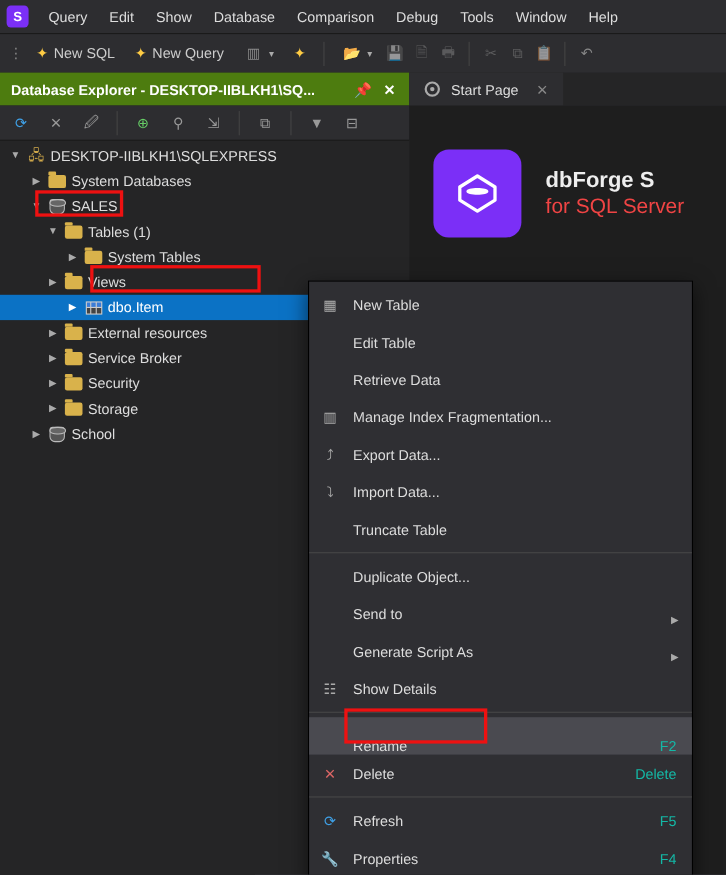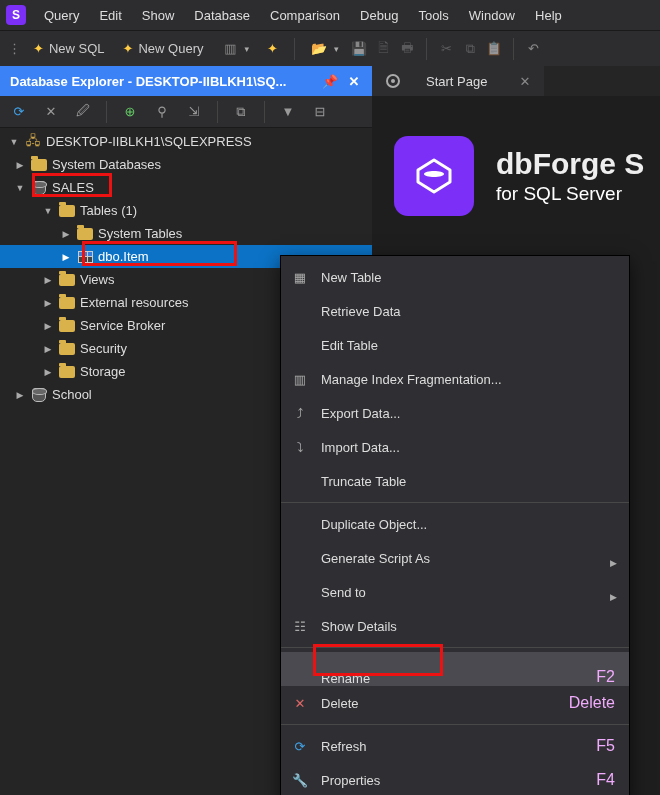--- a/index.html
+++ b/index.html
@@ -13,24 +13,24 @@
   
   .toolbar { height: 36px; background: #2d2d30; border-top: 1px solid #1a1a1a; display: flex; align-items: center; padding: 0 8px; gap: 6px; }
   .tb-btn { height: 26px; display: flex; align-items: center; gap: 5px; padding: 0 6px; color: #ccc; cursor: default; }
   .tb-btn .sparkle { color: #ffcc44; }
   .tb-sep { width: 1px; height: 22px; background: #444; margin: 0 4px; }
   .tb-icon { width: 18px; height: 18px; display: inline-flex; align-items: center; justify-content: center; color: #888; }
   .tb-icon.dim { opacity: .5; }
 
   
   .panel-tabs { display: flex; height: 30px; background: #252526; }
-  .db-tab { flex: 0 0 372px; background: #3b82f6; color: #fff; display: flex; align-items: center; padding: 0 10px; gap: 8px; font-weight: 600; }
+  .db-tab { flex: 0 0 372px; background: #4d7c0f; color: #fff; display: flex; align-items: center; padding: 0 10px; gap: 8px; font-weight: 600; }
   .db-tab .title { flex: 1; overflow: hidden; text-overflow: ellipsis; white-space: nowrap; }
   .db-tab .pin, .db-tab .close { width: 16px; height: 16px; display: flex; align-items: center; justify-content: center; }
-  .start-tab { display: flex; align-items: center; gap: 26px; padding: 0 14px; color: #ddd; background: #2d2d30; }
+  .start-tab { display: flex; align-items: center; gap: 10px; padding: 0 14px; color: #ddd; background: #2d2d30; }
   .start-tab .bullseye { width: 14px; height: 14px; border: 2px solid #aaa; border-radius: 50%; position: relative; }
   .start-tab .bullseye::after { content:""; position:absolute; inset:3px; border-radius:50%; background:#aaa; }
 
   
   .exp-toolbar { height: 32px; background: #2d2d30; display: flex; align-items: center; padding: 0 6px; gap: 6px; border-bottom: 1px solid #1a1a1a; }
   .exp-btn { width: 26px; height: 26px; display: flex; align-items: center; justify-content: center; color: #999; }
 
   
   .main { display: flex; height: calc(795px - 30px - 36px - 30px); }
   .sidebar { width: 372px; background: #252526; overflow: hidden; position: relative; }
@@ -44,42 +44,42 @@
   .arrow.down::before { content: "▼"; font-size: 9px; }
   .ico { width: 18px; height: 16px; display: inline-flex; align-items: center; justify-content: center; }
   .ico-server { color: #cfa84a; }
   .ico-folder { width:16px; height:12px; background:#d9b24b; border-radius:2px; position:relative; }
   .ico-folder::before { content:""; position:absolute; top:-3px; left:0; width:7px; height:3px; background:#d9b24b; border-radius:1px 1px 0 0;}
   .ico-db { width:14px; height:14px; border:1.5px solid #bbb; border-radius:3px 3px 5px 5px; background:linear-gradient(#555,#555); position:relative;}
   .ico-db::before{content:"";position:absolute;top:-1px;left:-1.5px;right:-1.5px;height:5px;border:1.5px solid #bbb;border-radius:7px/3px;background:#666;}
   .ico-table { width:15px; height:12px; background:#ccc; display:grid; grid-template-columns:1fr 1fr 1fr; grid-template-rows:1fr 1fr; gap:1px; padding:1px; }
   .ico-table span{background:#444;}
   .ico-table .hdr{background:#3b7dd8;}
-  .indent-1 { padding-left: 14px; }
+  .indent-1 { padding-left: 27px; }
   .indent-2 { padding-left: 42px; }
   .indent-3 { padding-left: 60px; }
   .selected { background: #0b72c5; color: #fff; }
   .selected .arrow { color:#fff; }
 
   
   .hl { position: absolute; border: 3px solid #e11; pointer-events: none; }
 
   
   .brand { display: flex; align-items: center; gap: 22px; }
   .brand-logo { width: 80px; height: 80px; background: #7b2ff7; border-radius: 14px; transform: rotate(0deg); display:flex; align-items:center; justify-content:center; }
   .brand-logo svg { width: 48px; height: 48px; }
-  .brand-text h1 { font-size: 30px; font-weight: 600; color: #eee; }
-  .brand-text p { font-size: 19px; color: #ffffff; margin-top: 2px; }
+  .brand-text h1 { font-size: 20px; font-weight: 600; color: #eee; }
+  .brand-text p { font-size: 19px; color: #ef4444; margin-top: 2px; }
 
   
   .ctx { position: absolute; left: 280px; top: 255px; width: 350px; background: #2f2f33; border: 1px solid #000; box-shadow: 0 6px 18px rgba(0,0,0,.6); padding: 4px 0; z-index: 50; }
   .ctx-item { display: flex; align-items: center; height: 34px; padding: 0 14px 0 8px; gap: 10px; color: #ddd; position: relative; }
   .ctx-item .cico { width: 22px; display:flex; align-items:center; justify-content:center; color:#aaa; }
   .ctx-item .label { flex: 1; }
-  .ctx-item .shortcut { color: #f0abfc; font-size: 16px; }
+  .ctx-item .shortcut { color: #14b8a6; font-size: 13px; }
   .ctx-item .sub::after { content:"▶"; font-size: 9px; color:#aaa; position:absolute; right:12px; }
   .ctx-item.hover { background: #4a4a50; align-items: flex-end; }
   .ctx-sep { height: 1px; background: #484848; margin: 4px 0; }
   .ctx-hl { position:absolute; border:3px solid #e11; pointer-events:none; }
 
 </style>
 </head>
 <body>
 
 <div class="menubar">
@@ -186,46 +186,46 @@
           </span>
         <span>Tables (1)</span>
       </div>
       <div class="node indent-3">
         <span class="arrow right"></span>
           <span class="ico">
             <span class="ico-folder"></span>
           </span>
         <span>System Tables</span>
       </div>
+      <div class="node indent-2">
+        <span class="arrow right"></span>
+          <span class="ico">
+            <span class="ico-folder"></span>
+          </span>
+        <span>Views</span>
+      </div>
       <div class="node indent-3 selected">
         <span class="arrow right"></span>
         <span class="ico">
             <span class="ico-table">
               <span class="hdr"></span>
               <span class="hdr"></span>
               <span class="hdr"></span>
               <span></span>
               <span></span>
               <span></span>
             </span>
           </span>
         <span>dbo.Item</span>
       </div>
       <div class="node indent-2">
         <span class="arrow right"></span>
           <span class="ico">
             <span class="ico-folder"></span>
           </span>
-        <span>Views</span>
-      </div>
-      <div class="node indent-2">
-        <span class="arrow right"></span>
-          <span class="ico">
-            <span class="ico-folder"></span>
-          </span>
         <span>External resources</span>
       </div>
       <div class="node indent-2">
         <span class="arrow right"></span>
           <span class="ico">
             <span class="ico-folder"></span>
           </span>
         <span>Service Broker</span>
       </div>
       <div class="node indent-2">
@@ -271,25 +271,25 @@
   </div>
 </div>
 
 <div class="ctx">
   <div class="ctx-item">
       <span class="cico">▦</span>
       <span class="label">New Table</span>
     </div>
   <div class="ctx-item">
       <span class="cico"></span>
+      <span class="label">Edit Table</span>
+    </div>
+  <div class="ctx-item">
+      <span class="cico"></span>
       <span class="label">Retrieve Data</span>
-    </div>
-  <div class="ctx-item">
-      <span class="cico"></span>
-      <span class="label">Edit Table</span>
     </div>
   <div class="ctx-item">
       <span class="cico">▥</span>
       <span class="label">Manage Index Fragmentation...</span>
     </div>
   <div class="ctx-item">
       <span class="cico">⤴</span>
       <span class="label">Export Data...</span>
     </div>
   <div class="ctx-item">
@@ -300,26 +300,26 @@
       <span class="cico"></span>
       <span class="label">Truncate Table</span>
     </div>
   <div class="ctx-sep"></div>
   <div class="ctx-item">
       <span class="cico"></span>
       <span class="label">Duplicate Object...</span>
     </div>
   <div class="ctx-item">
       <span class="cico"></span>
+      <span class="label">Send to</span>
+      <span class="sub"></span>
+    </div>
+  <div class="ctx-item">
+      <span class="cico"></span>
       <span class="label">Generate Script As</span>
-      <span class="sub"></span>
-    </div>
-  <div class="ctx-item">
-      <span class="cico"></span>
-      <span class="label">Send to</span>
       <span class="sub"></span>
     </div>
   <div class="ctx-item">
       <span class="cico">☷</span>
       <span class="label">Show Details</span>
     </div>
   <div class="ctx-sep"></div>
   <div class="ctx-item hover">
       <span class="cico"></span>
       <span class="label">Rename</span>

